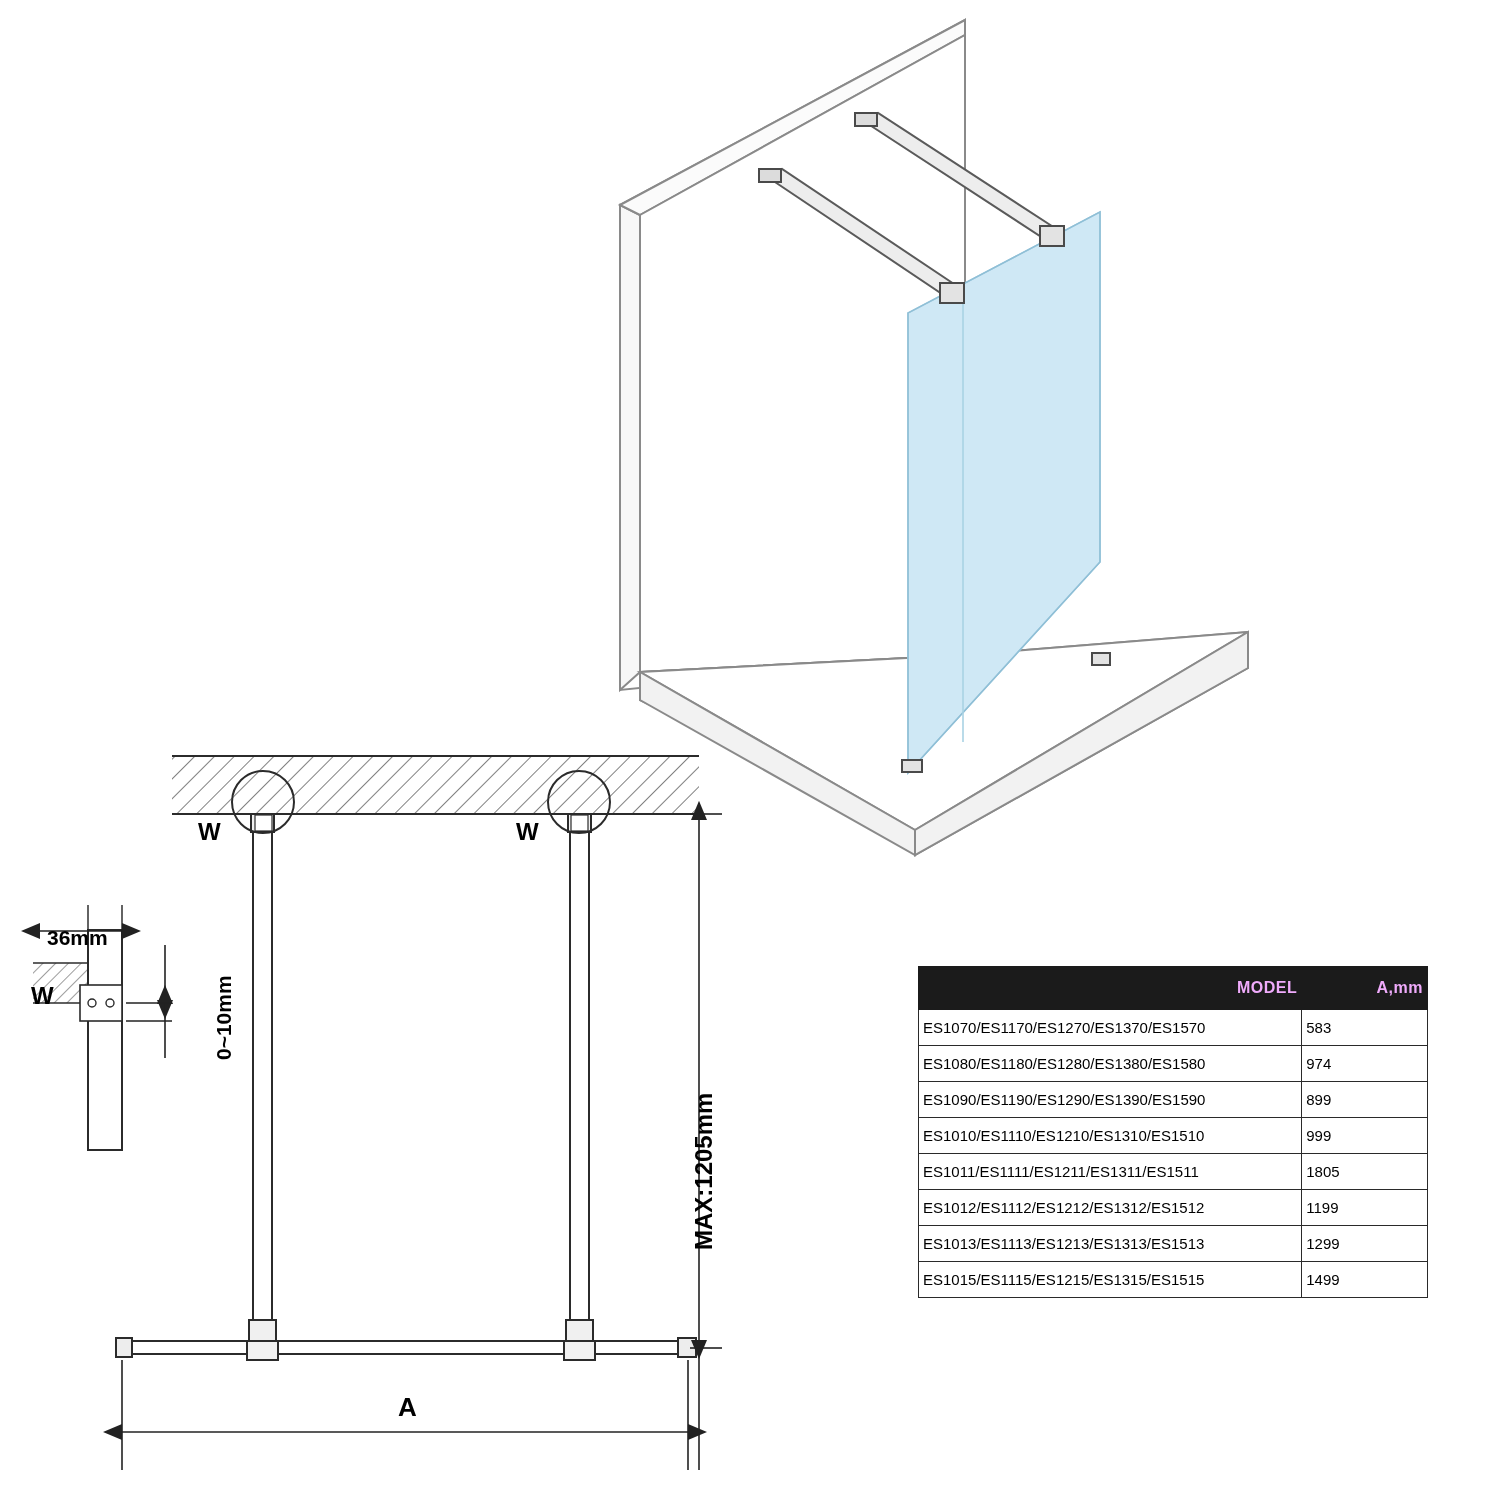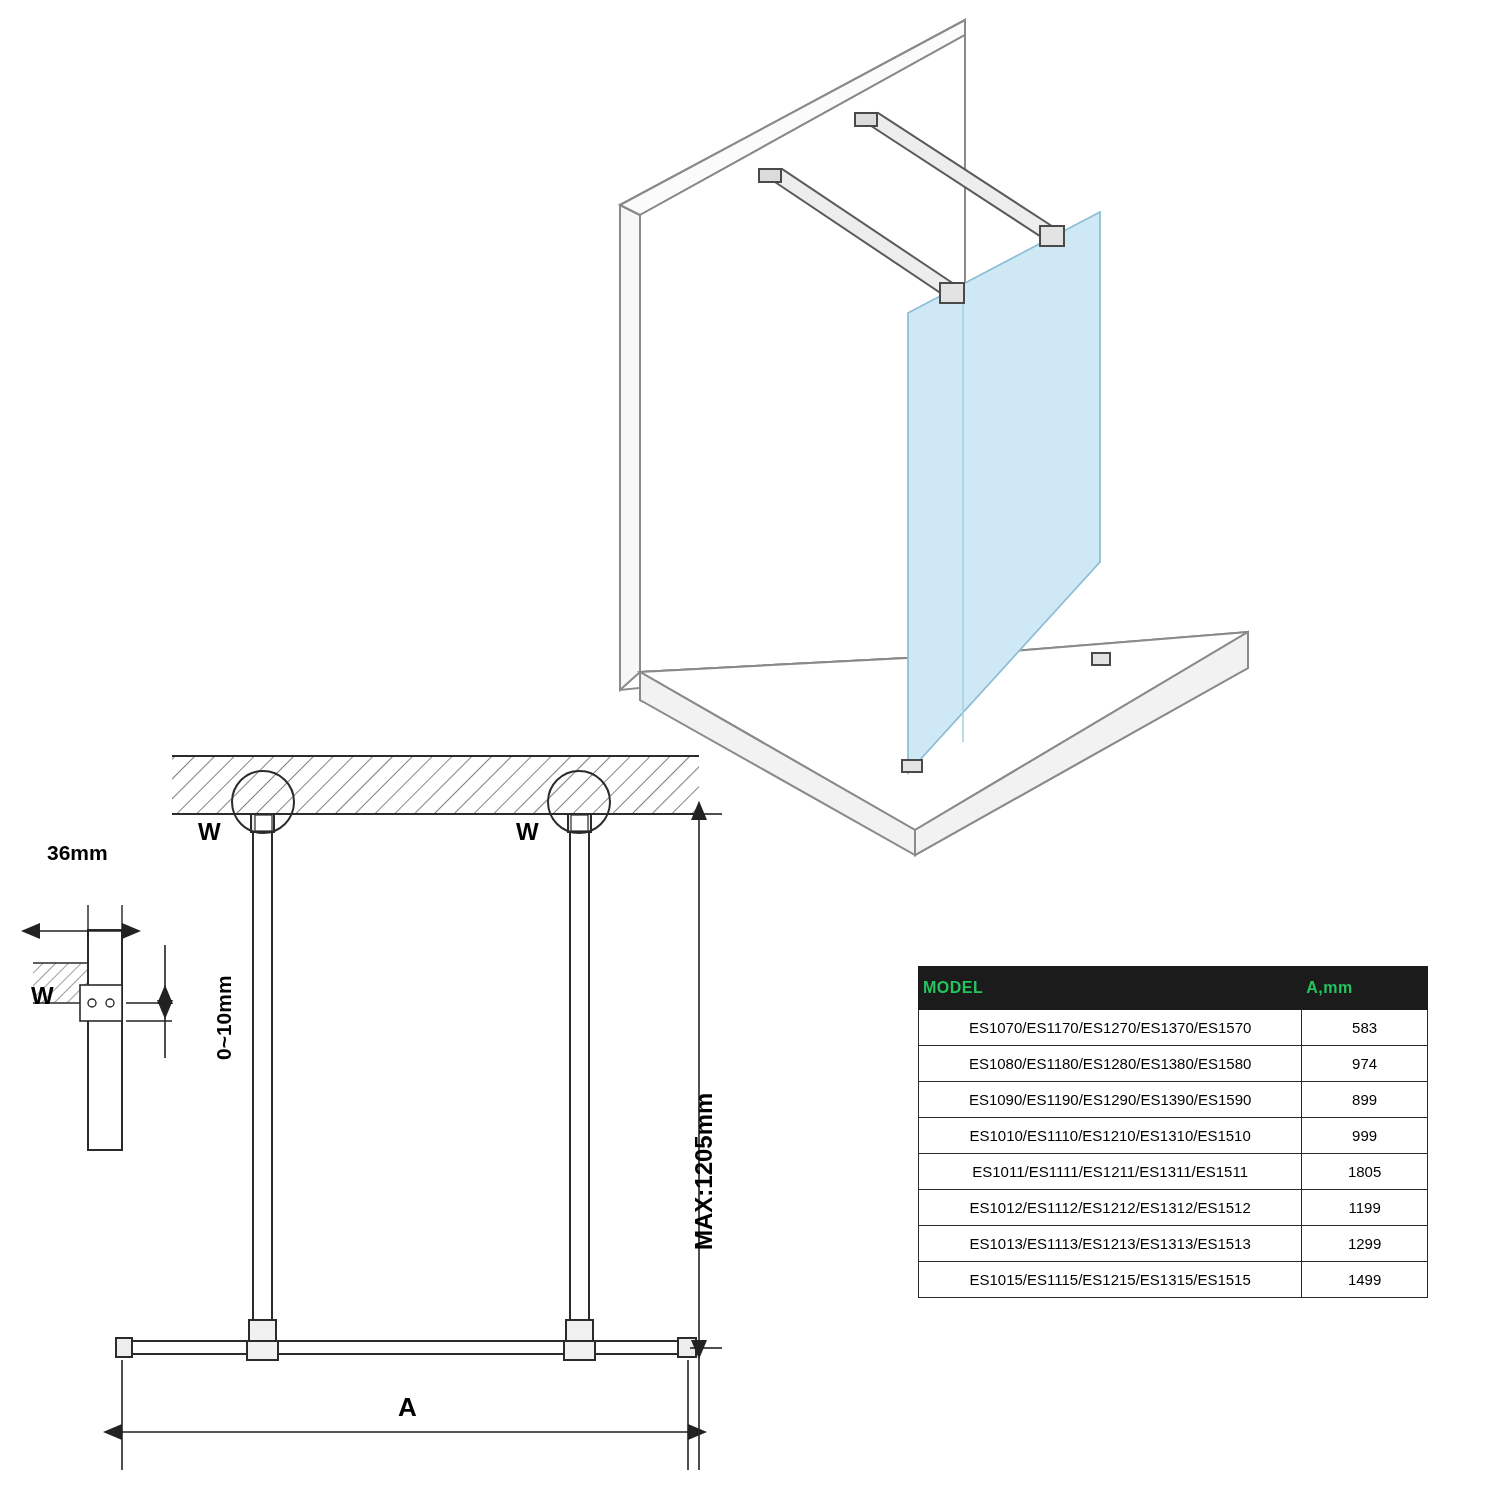--- a/index.html
+++ b/index.html
@@ -16,32 +16,32 @@
 
   
   .spec-table{
     position:absolute;
     left:918px;top:966px;
     width:510px;
     border-collapse:collapse;
     font-size:15px;
   }
   .spec-table th{
-    background:#1b1b1b;color:#22c55e;
+    background:#1b1b1b;color:#f0abfc;
     font-weight:bold;
     font-size:16px;
     padding:12px 4px;
     border:1px solid #1b1b1b;
-    text-align:left;
+    text-align:right;
     letter-spacing:.5px;
   }
   .spec-table td{
     border:1px solid #2a2a2a;
     padding:9px 4px;
-    text-align:center;
+    text-align:left;
     font-size:15px;
     background:#fff;
   }
   .spec-table td.model{width:385px;}
   .spec-table td.val{width:125px;}
   .spec-table th.model-h{width:385px;}
   .spec-table th.val-h{width:125px;}
 
   
   .lbl{position:absolute;font-size:21px;font-weight:bold;white-space:nowrap;}
@@ -162,21 +162,21 @@
       <line x1="88" y1="905" x2="88" y2="940" stroke="#222" stroke-width="1.4"></line>
       <line x1="122" y1="905" x2="122" y2="940" stroke="#222" stroke-width="1.4"></line>
 
       <line x1="165" y1="945" x2="165" y2="1000" stroke="#222" stroke-width="1.6" marker-end="url(#arrR)"></line>
       <line x1="165" y1="1058" x2="165" y2="1004" stroke="#222" stroke-width="1.6" marker-end="url(#arrR)"></line>
       <line x1="126" y1="1003" x2="172" y2="1003" stroke="#222" stroke-width="1.4"></line>
       <line x1="126" y1="1021" x2="172" y2="1021" stroke="#222" stroke-width="1.4"></line>
     </g>
   </svg>
 
-  <div class="lbl" style="left:47px;top:841px;">36mm</div>
+  <div class="lbl" style="left:47px;top:926px;">36mm</div>
 
   <div style="position:absolute;left:212px;top:1060px;">
     <div class="lbl rot90" style="position:absolute;left:0;top:0;">0~10mm</div>
   </div>
 
   <div style="position:absolute;left:690px;top:1250px;">
     <div class="lbl rot90" style="position:absolute;left:0;top:0;font-size:24px;">MAX:1205mm</div>
   </div>
 
   <div class="lbl" style="left:398px;top:1392px;font-size:26px;">A</div>

